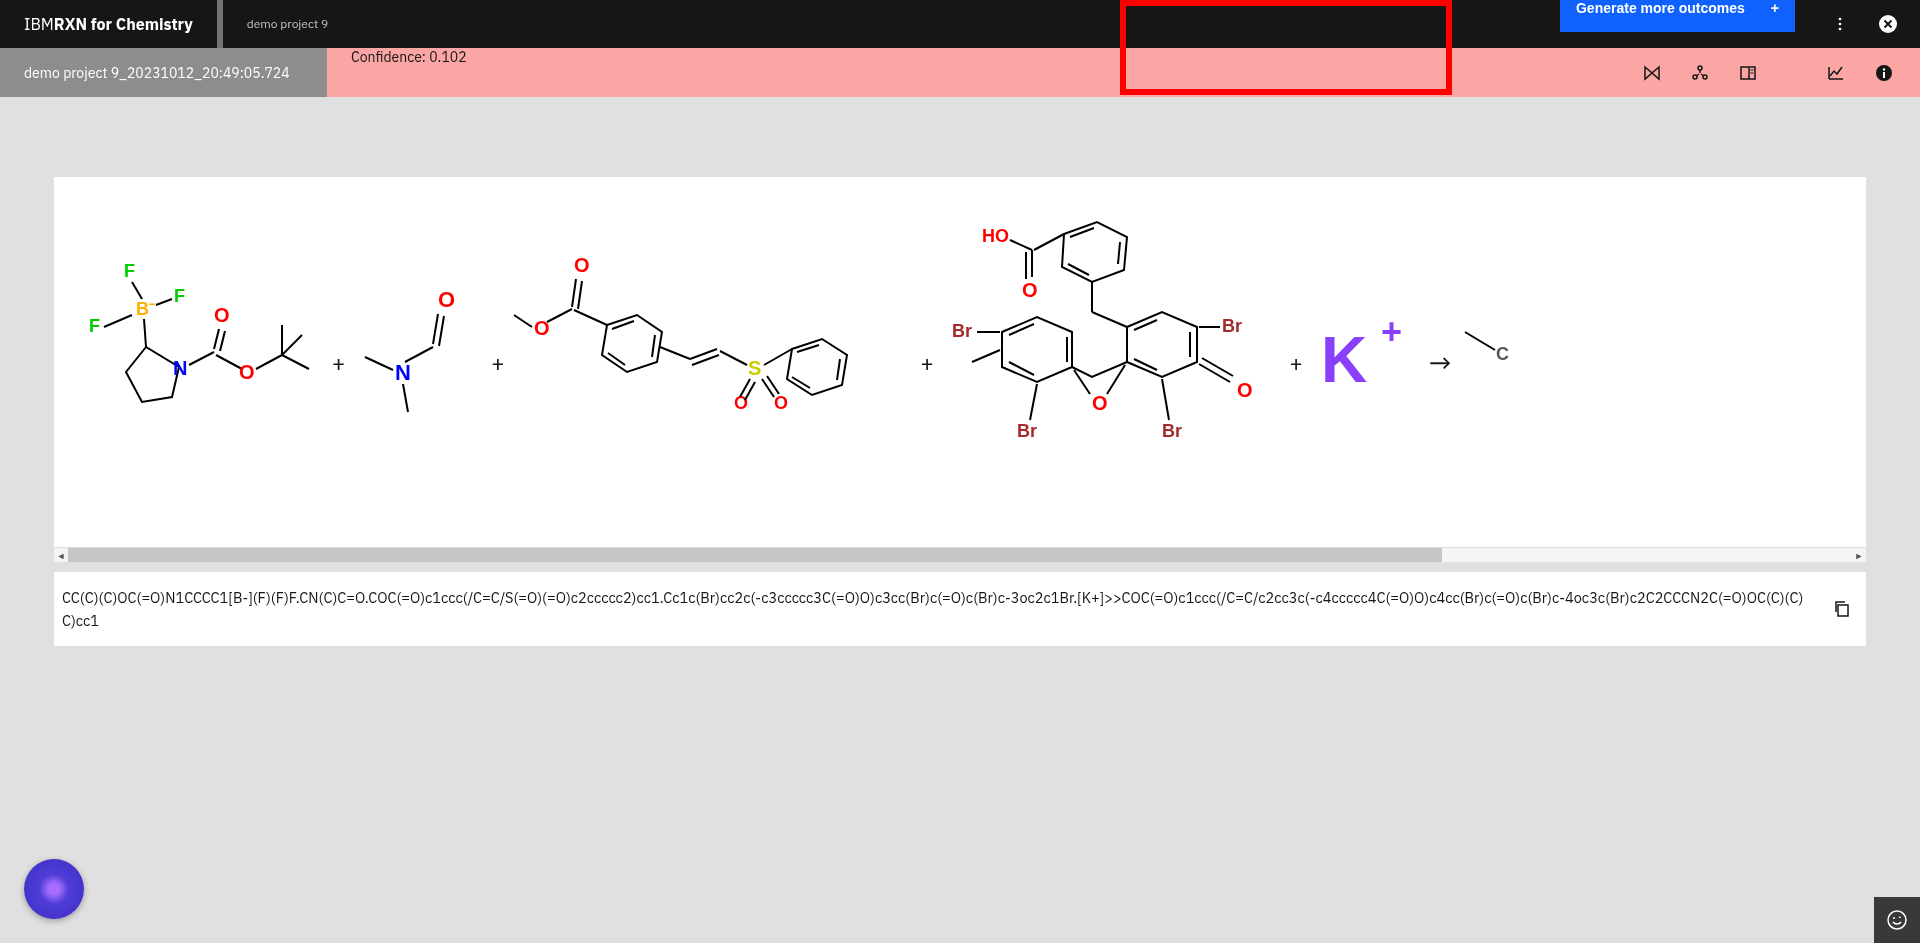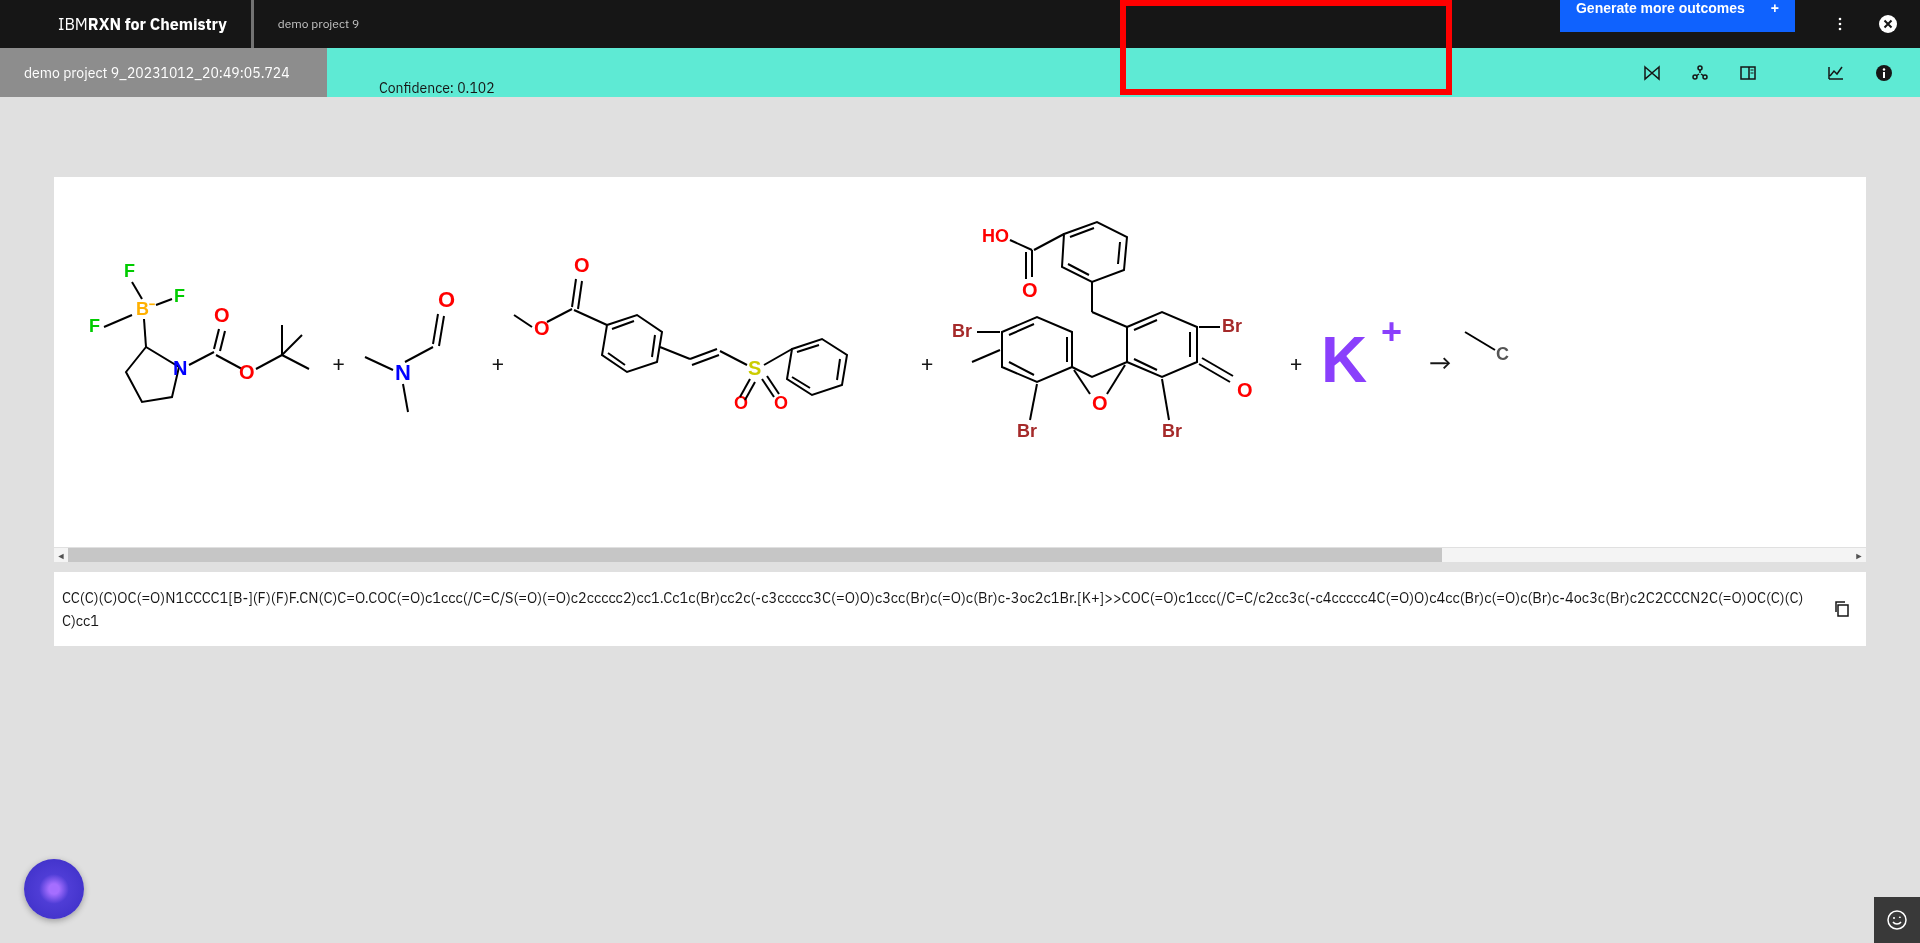--- a/index.html
+++ b/index.html
@@ -18,25 +18,24 @@
   height: 48px;
   display: flex;
   align-items: center;
   color: #fff;
   position: relative;
 }
 .logo-section {
   padding: 0 24px;
   font-size: 16px;
   white-space: nowrap;
-  border-right: 3px solid #737373;
+  border-right: 6px solid #737373;
   height: 100%;
   display: flex;
   align-items: center;
-  margin-left: 34px;
 }
 .logo-section .ibm { font-weight: 400; }
 .logo-section .rxn { font-weight: 700; }
 .breadcrumb {
   padding: 0 24px;
   display: flex;
   flex-direction: column;
   justify-content: center;
 }
 .breadcrumb-top {
@@ -82,25 +81,24 @@
   color: #fff;
   cursor: pointer;
   display: flex;
   align-items: center;
   justify-content: center;
 }
 
 
 .sub-header {
   height: 49px;
-  background: #5eead4;
-  display: flex;
-  align-items: flex-end;
+  background: #fca5a5;
+  display: flex;
+  align-items: flex-start;
   position: relative;
-  gap: 28px;
 }
 .tab-active {
   background: #8d8d8d;
   color: #fff;
   height: 100%;
   display: flex;
   align-items: center;
   padding: 0 24px;
   font-size: 14px;
   width: 327px;

